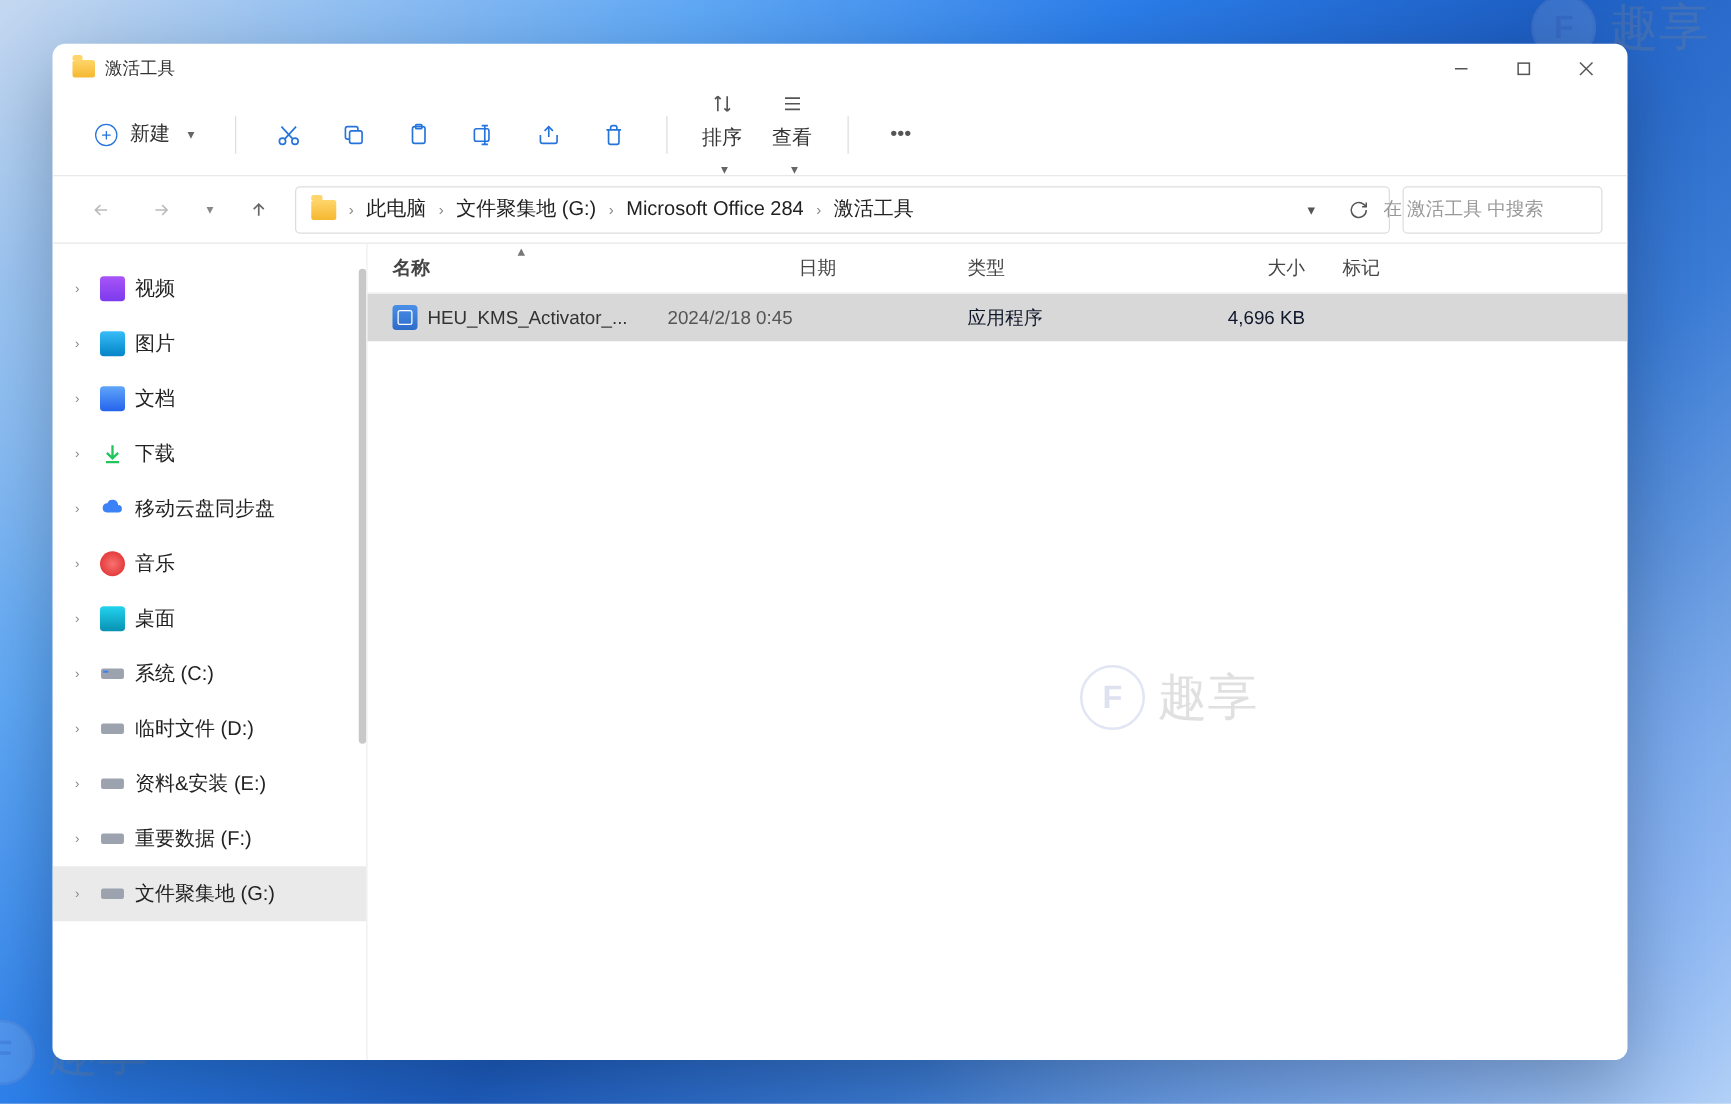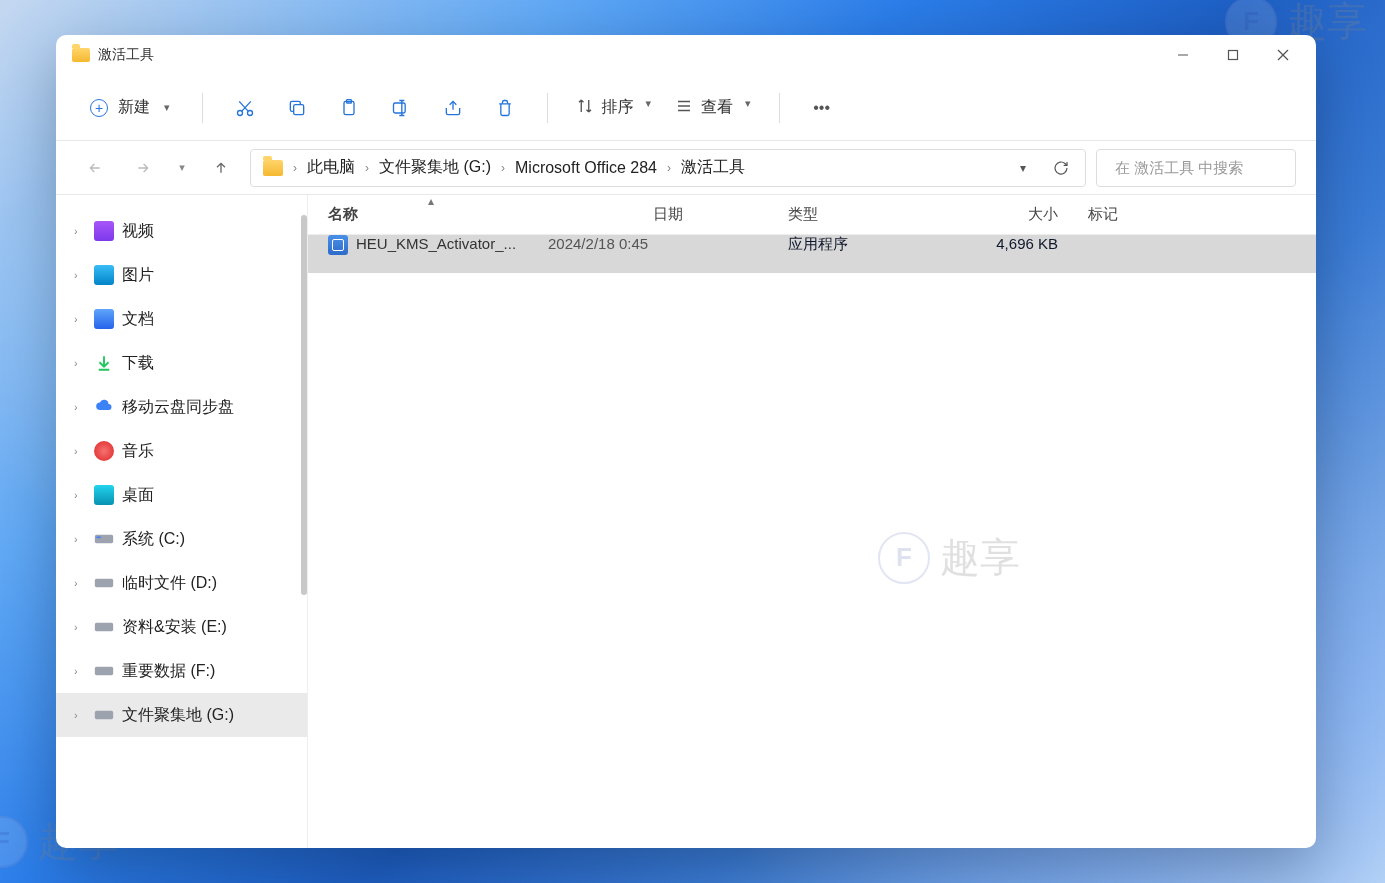--- a/index.html
+++ b/index.html
@@ -1,62 +1,62 @@
 <!DOCTYPE html>
 <html><head>
 <meta charset="utf-8">
 <style>
 * { box-sizing: border-box; margin: 0; padding: 0; font-family: "Segoe UI", "Microsoft YaHei", sans-serif; }
 body { width: 1385px; height: 883px; background: linear-gradient(135deg, #c5d8f0 0%, #5fa8f5 25%, #2b7de9 40%, #1e5fc4 55%, #3a7bd5 70%, #b8d4f5 100%); overflow: hidden; position: relative; }
 body::before { content:""; position:absolute; inset:0; background: radial-gradient(ellipse 900px 600px at 30% 40%, rgba(255,255,255,0.4) 0%, transparent 50%), radial-gradient(ellipse 700px 500px at 80% 80%, rgba(120,170,255,0.7) 0%, transparent 60%); }
-.window { position:absolute; left:42px; top:35px; width:1260px; height:813px; background:#fff; border-radius:10px; box-shadow:0 20px 60px rgba(0,0,0,0.25); display:flex; flex-direction:column; overflow:hidden;margin-left:14px; }
+.window { position:absolute; left:42px; top:35px; width:1260px; height:813px; background:#fff; border-radius:10px; box-shadow:0 20px 60px rgba(0,0,0,0.25); display:flex; flex-direction:column; overflow:hidden; }
 .titlebar { height:40px; display:flex; align-items:center; padding:0 8px; }
 .titlebar .folder-ico { width:18px; height:14px; margin:0 8px 0 8px; background:linear-gradient(#ffd56b,#f5b830); border-radius:2px; position:relative; }
 .titlebar .folder-ico::before { content:""; position:absolute; top:-4px; left:0; width:8px; height:4px; background:#ffd56b; border-radius:2px 2px 0 0; }
 .titlebar .title { font-size:14px; color:#333; }
 .titlebar .spacer { flex:1; }
 .winbtn { width:50px; height:40px; display:flex; align-items:center; justify-content:center; color:#555; }
 .toolbar { height:66px; display:flex; align-items:center; padding:0 20px; gap:4px; border-bottom:1px solid #e8e8e8; }
 .newbtn { display:flex; align-items:center; gap:10px; padding:6px 14px; border-radius:4px; cursor:pointer; }
 .plus-circle { width:18px; height:18px; border:1.5px solid #2574db; border-radius:50%; display:flex; align-items:center; justify-content:center; color:#2574db; font-size:14px; line-height:1; }
 .newbtn .lbl { font-size:16px; color:#333; }
 .newbtn .chev { font-size:11px; color:#666; margin-left:4px; }
 .tsep { width:1px; height:30px; background:#ddd; margin:0 14px; }
 .tbtn { width:48px; height:46px; display:flex; align-items:center; justify-content:center; border-radius:4px; color:#2574db; cursor:pointer; }
-.tmenubtn { display:flex; align-items:flex-start; gap:8px; padding:6px 10px; border-radius:4px; cursor:pointer; color:#333; font-size:16px; }
+.tmenubtn { display:flex; align-items:center; gap:8px; padding:6px 10px; border-radius:4px; cursor:pointer; color:#333; font-size:16px;flex-direction:column; }
 .tmenubtn .chev { font-size:11px; color:#666; margin-left:4px; }
 .addrbar { height:54px; display:flex; align-items:center; padding:0 20px; gap:10px; border-bottom:1px solid #e8e8e8; }
 .navarr { width:38px; height:38px; display:flex; align-items:center; justify-content:center; color:#666; cursor:pointer; border-radius:4px; }
 .navarr.disabled { color:#bbb; cursor:default; }
 .addrbox { flex:1; height:38px; border:1px solid #ddd; border-radius:4px; display:flex; align-items:center; padding:0 6px; gap:2px; overflow:hidden; }
 .addrbox .folder-ico { width:20px; height:16px; margin:0 6px; background:linear-gradient(#ffd56b,#f5b830); border-radius:2px; position:relative; flex-shrink:0; }
 .addrbox .folder-ico::before { content:""; position:absolute; top:-4px; left:0; width:9px; height:4px; background:#ffd56b; border-radius:2px 2px 0 0; }
 .crumb { font-size:16px; color:#222; padding:4px 6px; border-radius:3px; cursor:pointer; white-space:nowrap; }
 .csep { font-size:12px; color:#888; padding:0 2px; }
 .addrbox .spacer { flex:1; }
 .addricon { width:36px; height:36px; display:flex; align-items:center; justify-content:center; color:#555; cursor:pointer; border-radius:4px; }
-.searchbox { width:200px; height:38px; border:1px solid #ddd; border-radius:4px; display:flex; align-items:center; padding:0 10px; gap:8px; color:#888; }
+.searchbox { width:160px; height:38px; border:1px solid #ddd; border-radius:4px; display:flex; align-items:center; padding:0 10px; gap:8px; color:#888;justify-content:center; }
 .searchbox input { border:none; outline:none; flex:1; font-size:15px; color:#333; background:transparent; }
 .searchbox input::placeholder { color:#999; }
 .content { flex:1; display:flex; overflow:hidden; }
 .sidebar { width:252px; border-right:1px solid #eee; overflow-y:auto; padding:14px 0; position:relative; }
 .sidebar::after { content:""; position:absolute; right:0; top:20px; width:6px; height:380px; background:#c8c8c8; border-radius:3px; }
 .sbitem { display:flex; align-items:center; height:44px; padding:0 10px 0 18px; gap:8px; cursor:pointer; font-size:16px; color:#222; }
 .sbitem.active { background:#eaeaea; }
 .sbchev { font-size:11px; color:#888; width:12px; }
 .sbico { width:20px; height:20px; display:flex; align-items:center; justify-content:center; flex-shrink:0; }
 .filearea { flex:1; display:flex; flex-direction:column; position:relative; }
 .colheader { height:40px; display:flex; align-items:center; border-bottom:1px solid #eee; font-size:15px; color:#444; padding-left:20px; position:relative; }
 .colheader .sortup { position:absolute; left:120px; top:-1px; font-size:12px; color:#777; }
 .col-name { width:220px;font-weight:bold; }
 .col-date { width:240px;text-align:center; }
 .col-type { width:180px; }
 .col-size { width:120px; text-align:right; padding-right:30px; }
 .col-tag { flex:1; }
-.filerow { height:38px; display:flex; align-items:flex-start; padding-left:20px; font-size:15px; color:#333; cursor:pointer; }
+.filerow { height:38px; display:flex; align-items:center; padding-left:20px; font-size:15px; color:#333; cursor:pointer; }
 .filerow.selected { background:#d8d8d8; }
 .filerow .fico { width:20px; height:20px; margin-right:8px; background:linear-gradient(#4a8fe7,#2d6cc9); border-radius:3px; display:flex; align-items:center; justify-content:center; flex-shrink:0; }
 .filerow .fico::after { content:""; width:10px; height:10px; border:1.5px solid #fff; border-radius:2px; }
 .fr-name { width:192px; white-space:nowrap; overflow:hidden; text-overflow:ellipsis; }
 .fr-date { width:240px; color:#555; }
 .fr-type { width:180px; color:#0f172a; }
 .fr-size { width:120px; text-align:right; padding-right:30px; color:#0f172a; }
 .statusbar { height:32px; border-top:1px solid #eee; display:flex; align-items:center; padding:0 14px; font-size:14px; color:#444; gap:18px; }
 .statusbar .spacer { flex:1; }
 .viewbtn { width:26px; height:24px; border:1px solid #bbb; display:flex; align-items:center; justify-content:center; cursor:pointer; font-size:12px; color:#555; }

